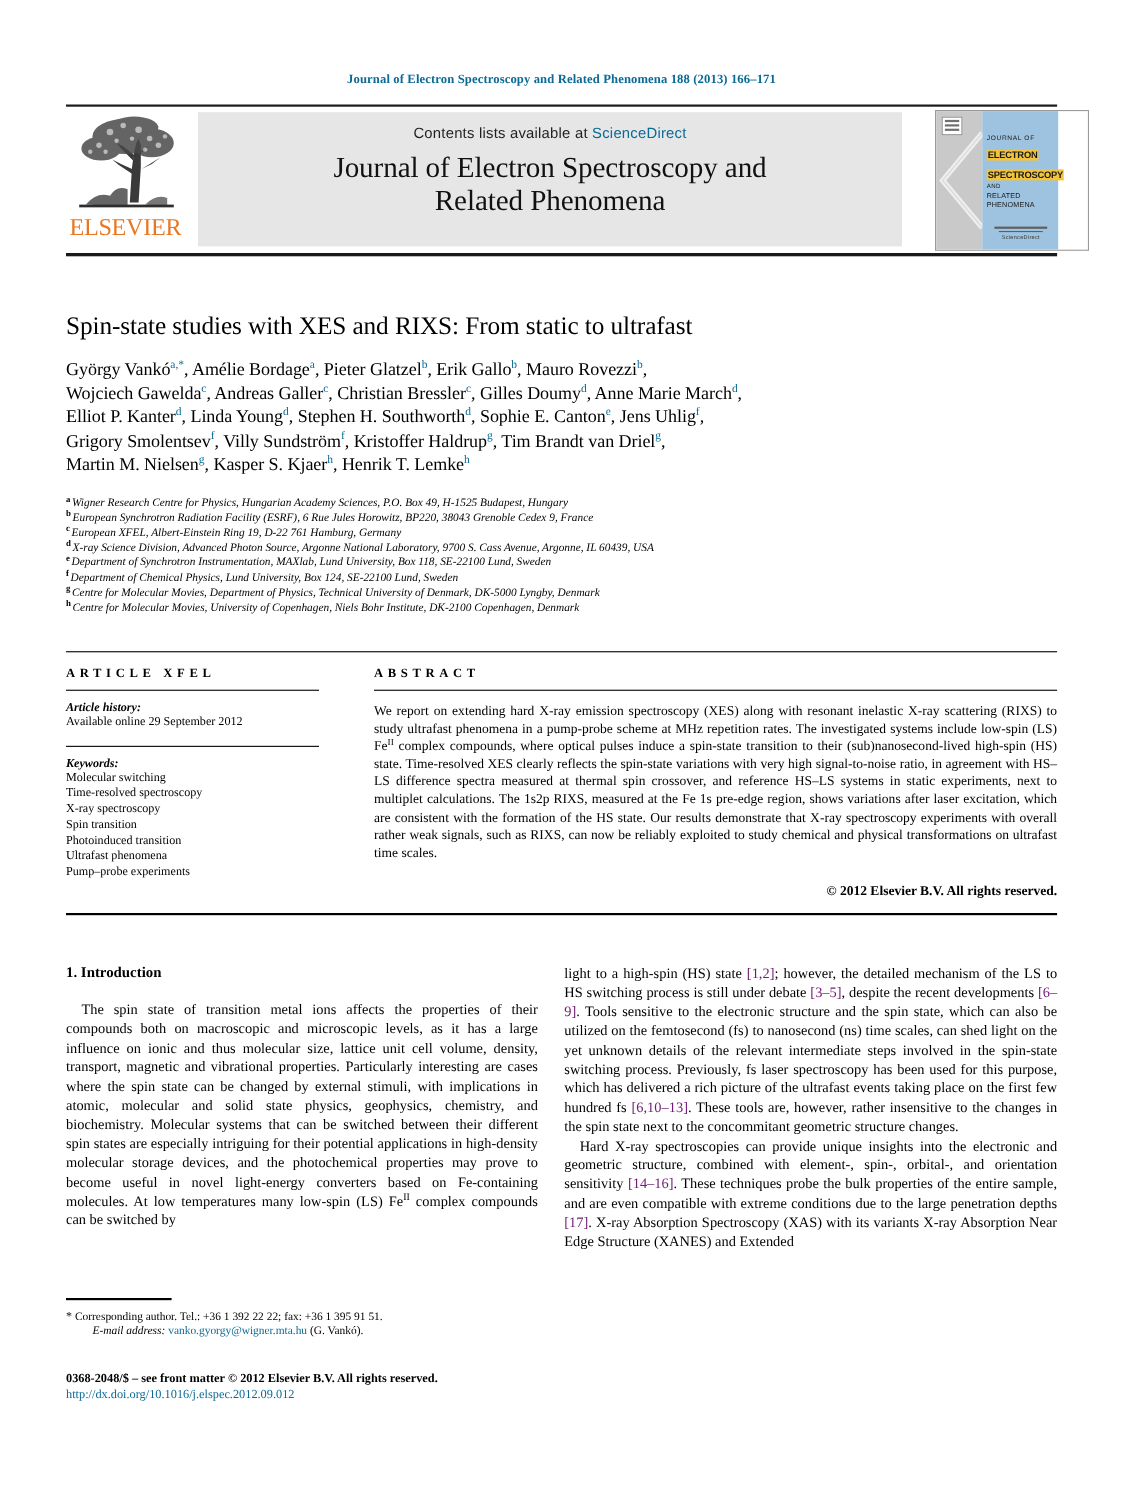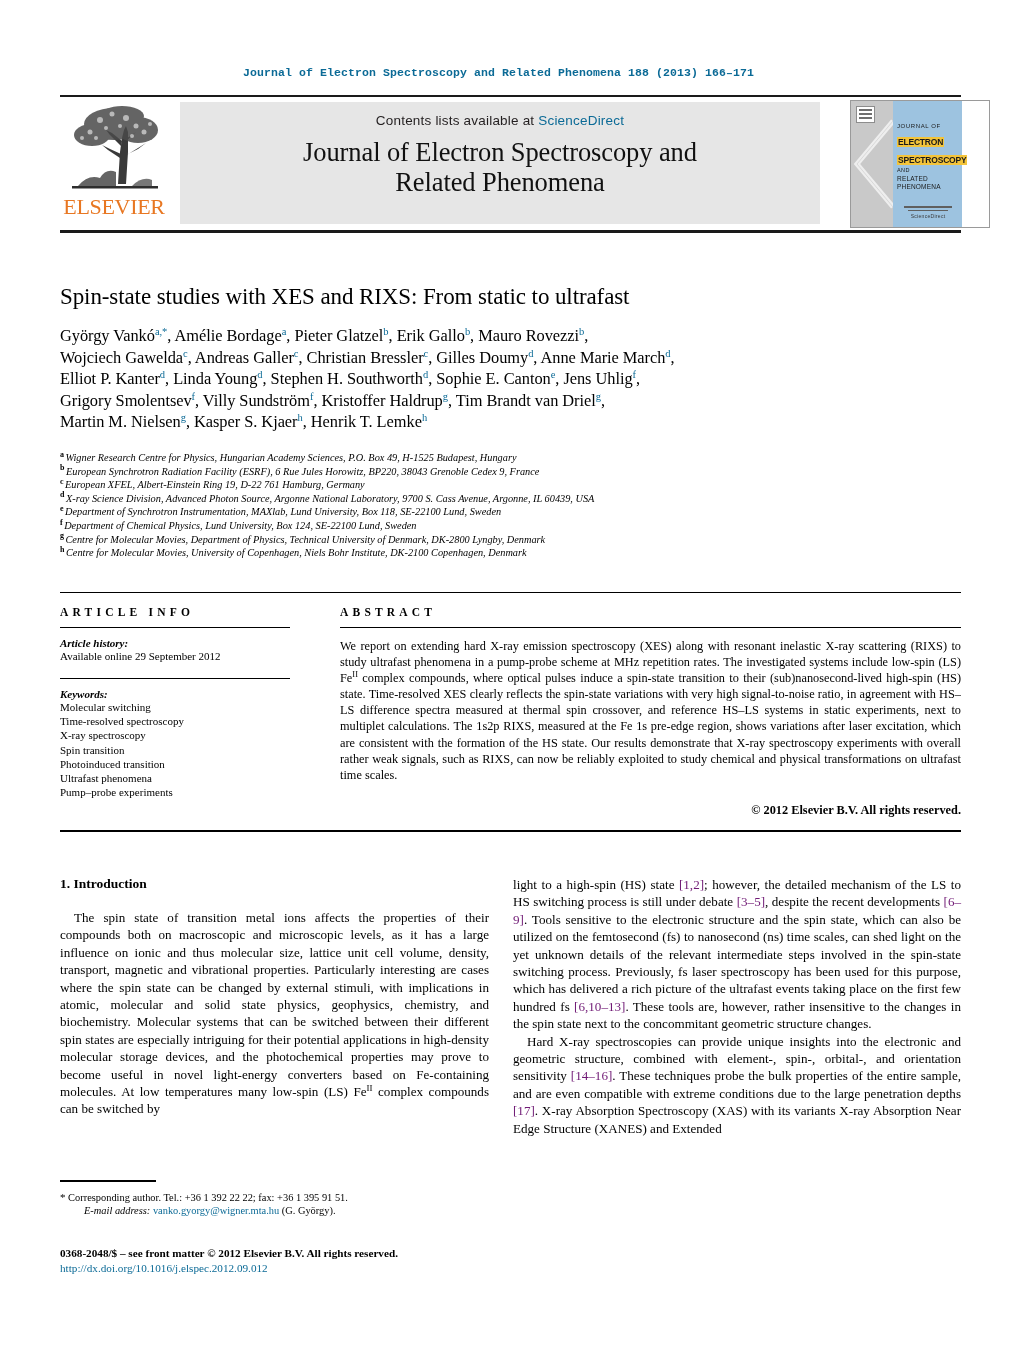--- a/index.html
+++ b/index.html
@@ -19,24 +19,24 @@
     position: absolute;
     left: 0; top: 0;
     width: 1021px;
     height: 1351px;
     background: #ffffff;
   }
 
   
   .running-head {
     position: absolute;
-    left: 48px; top: 66px;
+    left: 60px; top: 66px;
     width: 901px;
     text-align: center;
-    font-family: Liberation Mono, monospace;
+    font-family: Liberation Serif, serif;
     font-size: 11.5px;
     font-weight: bold;
     color: #0b6a96;
     letter-spacing: 0.1px;
   }
 
   
   .masthead {
     position: absolute;
     left: 60px; top: 96px;
@@ -480,28 +480,28 @@
 
   <div class="authors"><span>György Vankó</span><sup>a,*</sup>, <span>Amélie Bordage</span><sup>a</sup>, <span>Pieter Glatzel</span><sup>b</sup>, <span>Erik Gallo</span><sup>b</sup>, <span>Mauro Rovezzi</span><sup>b</sup>,<br><span>Wojciech Gawelda</span><sup>c</sup>, <span>Andreas Galler</span><sup>c</sup>, <span>Christian Bressler</span><sup>c</sup>, <span>Gilles Doumy</span><sup>d</sup>, <span>Anne Marie March</span><sup>d</sup>,<br><span>Elliot P. Kanter</span><sup>d</sup>, <span>Linda Young</span><sup>d</sup>, <span>Stephen H. Southworth</span><sup>d</sup>, <span>Sophie E. Canton</span><sup>e</sup>, <span>Jens Uhlig</span><sup>f</sup>,<br><span>Grigory Smolentsev</span><sup>f</sup>, <span>Villy Sundström</span><sup>f</sup>, <span>Kristoffer Haldrup</span><sup>g</sup>, <span>Tim Brandt van Driel</span><sup>g</sup>,<br><span>Martin M. Nielsen</span><sup>g</sup>, <span>Kasper S. Kjaer</span><sup>h</sup>, <span>Henrik T. Lemke</span><sup>h</sup></div>
 
   <div class="affils">
       <div><span class="m">a</span><span>Wigner Research Centre for Physics, Hungarian Academy Sciences, P.O. Box 49, H-1525 Budapest, Hungary</span></div>
       <div><span class="m">b</span><span>European Synchrotron Radiation Facility (ESRF), 6 Rue Jules Horowitz, BP220, 38043 Grenoble Cedex 9, France</span></div>
       <div><span class="m">c</span><span>European XFEL, Albert-Einstein Ring 19, D-22 761 Hamburg, Germany</span></div>
       <div><span class="m">d</span><span>X-ray Science Division, Advanced Photon Source, Argonne National Laboratory, 9700 S. Cass Avenue, Argonne, IL 60439, USA</span></div>
       <div><span class="m">e</span><span>Department of Synchrotron Instrumentation, MAXlab, Lund University, Box 118, SE-22100 Lund, Sweden</span></div>
       <div><span class="m">f</span><span>Department of Chemical Physics, Lund University, Box 124, SE-22100 Lund, Sweden</span></div>
-      <div><span class="m">g</span><span>Centre for Molecular Movies, Department of Physics, Technical University of Denmark, DK-2800 Lyngby, Denmark</span></div>
+      <div><span class="m">g</span><span>Centre for Molecular Movies, Department of Physics, Technical University of Denmark, DK-5000 Lyngby, Denmark</span></div>
       <div><span class="m">h</span><span>Centre for Molecular Movies, University of Copenhagen, Niels Bohr Institute, DK-2100 Copenhagen, Denmark</span></div>
     </div>
 
   <div class="abs-rule-top"></div>
 
   <div class="info-col">
-    <div class="sec-head">ARTICLE INFO</div>
+    <div class="sec-head">ARTICLE XFEL</div>
     <div class="hair"></div>
     <div class="info-label">Article history:</div>
     <div class="info-value">Available online 29 September 2012</div>
     <div class="hair" style="margin-top:15px"></div>
     <div class="info-label">Keywords:</div>
     <div class="kw-list">
         <div>Molecular switching</div>
         <div>Time-resolved spectroscopy</div>
         <div>X-ray spectroscopy</div>
         <div>Spin transition</div>
@@ -538,21 +538,21 @@
     </p>
   </div>
 
   <div class="footnote">
     <div class="fn-rule"></div>
     <div class="fn-line">
       <span class="star">*</span><span> Corresponding author. Tel.: +36 1 392 22 22; fax: +36 1 395 91 51.</span>
     </div>
     <div class="fn-line" style="padding-left:24px;text-indent:0">
       <span class="fn-em">E-mail address:</span>
-      <span class="link">vanko.gyorgy@wigner.mta.hu</span><span> (G. György).</span>
+      <span class="link">vanko.gyorgy@wigner.mta.hu</span><span> (G. Vankó).</span>
     </div>
   </div>
 
   <div class="issn-block">
     <div class="issn-line">0368-2048/$ – see front matter © 2012 Elsevier B.V. All rights reserved.</div>
     <div class="doi-line">http://dx.doi.org/10.1016/j.elspec.2012.09.012</div>
   </div>
 
 </div>
 

